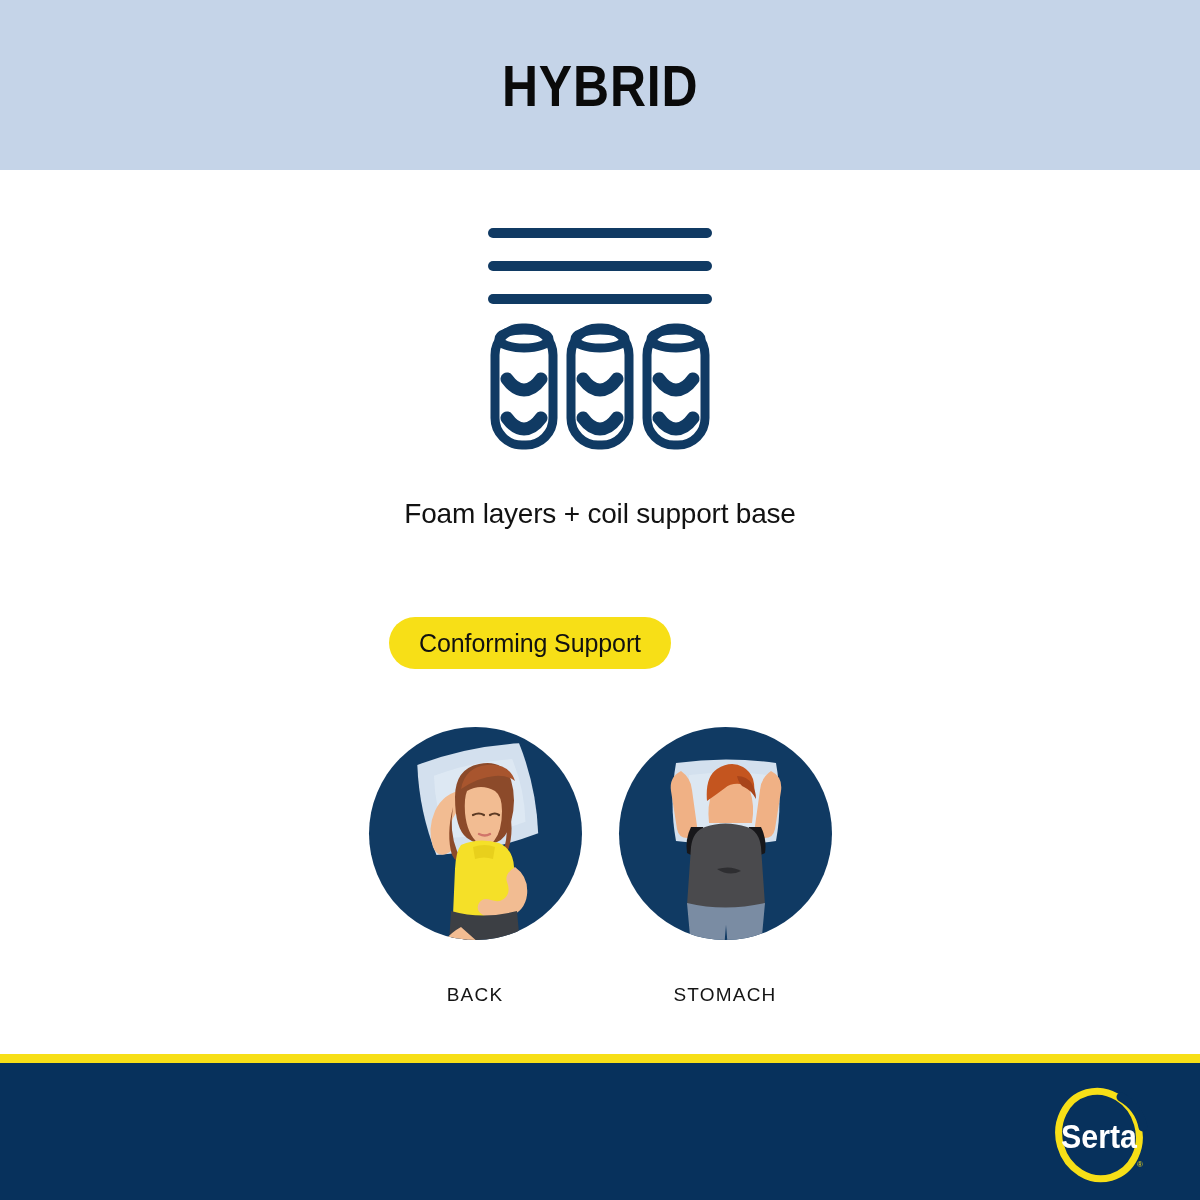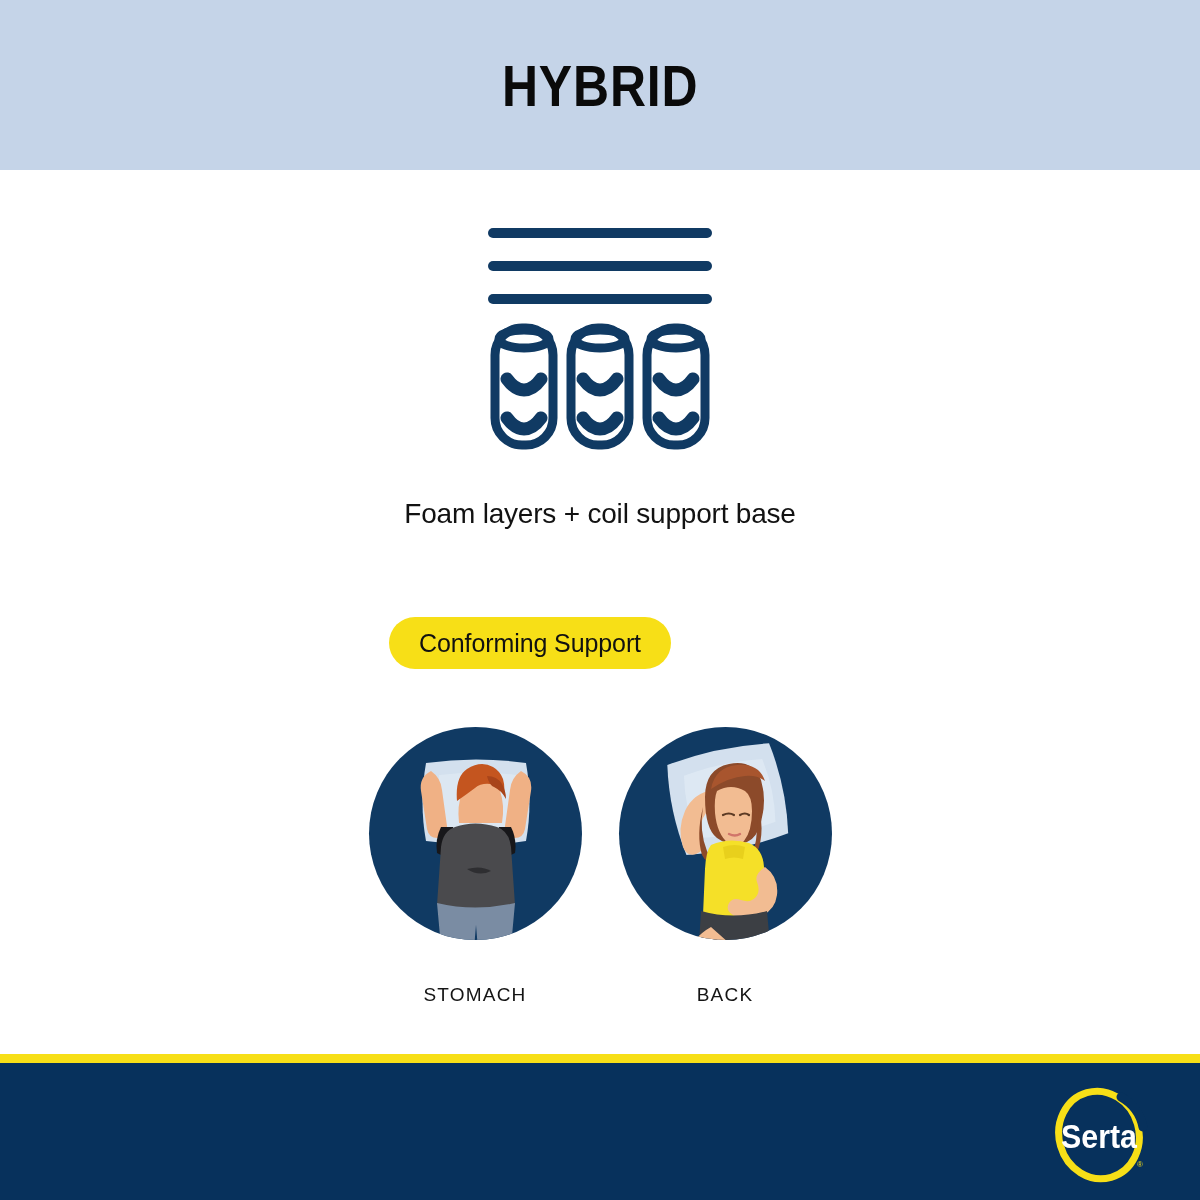--- a/index.html
+++ b/index.html
@@ -189,63 +189,20 @@
 <div class="pill-row">
   <div class="pill">Conforming Support</div>
 </div>
 
 <div class="positions">
 
   <div class="position">
     <div class="circle">
       <svg width="213" height="213" viewBox="0 0 213 213">
 
-        <g>
-          <path d="M57 36 q50 -7 100 0 q7 40 0 78 q-50 7 -100 0 q-7 -38 0 -78 z" fill="#d3e0ee"></path>
-          <path d="M70 48 q40 -5 78 0 q5 28 0 56 q-40 5 -78 0 q-5 -28 0 -56 z" fill="#dfe9f3" opacity="0.75"></path>
-        </g>
-
-        <g>
-          <path d="M62 44 q-12 6 -10 20 l6 38 q2 10 12 9 q9 -2 8 -12 l-5 -36 q-1 -12 -11 -19 z" fill="#f0b185"></path>
-          <path d="M152 44 q12 6 10 20 l-6 38 q-2 10 -12 9 q-9 -2 -8 -12 l5 -36 q1 -12 11 -19 z" fill="#f0b185"></path>
-        </g>
-
-        <g>
-          <path d="M90 96 q-2 -18 3 -30 q5 -14 19 -15 q15 -1 19 13 q5 14 2 32 z" fill="#f0b185"></path>
-          <path d="M88 74 q-2 -24 10 -32 q14 -9 26 -2 q7 4 10 12 q2 7 1 14 q-6 -8 -14 -9 q-9 -1 -15 4 q-8 6 -18 13 z" fill="#c4551f"></path>
-          <path d="M118 49 q10 0 15 8 q4 7 4 15 q-5 -9 -12 -12 q-5 -2 -7 -11 z" fill="#a8441a"></path>
-        </g>
-
-        <g>
-          <path d="M72 100 q-6 12 -4 26 q10 6 18 2 q2 -16 -2 -28 z" fill="#17171a"></path>
-          <path d="M142 100 q6 12 4 26 q-10 6 -18 2 q-2 -16 2 -28 z" fill="#17171a"></path>
-        </g>
-
-        <g>
-          <path d="M86 100 q20 -7 42 0 q12 4 14 20 l4 58 q-32 9 -78 0 l4 -58 q2 -16 14 -20 z" fill="#4a4a4d"></path>
-          <path d="M98 142 q14 -4 24 2 q-12 6 -24 -2 z" fill="#2e2e31"></path>
-        </g>
-
-        <g>
-          <path d="M68 176 q38 9 78 0 l-4 44 q-16 4 -33 2 l-2 -24 l-2 24 q-17 2 -33 -2 z" fill="#7a8ca3"></path>
-        </g>
-
-        <g>
-          <path d="M74 218 q12 3 24 2 l2 22 l-26 0 z" fill="#f0b185"></path>
-          <path d="M112 220 q12 1 24 -2 l2 24 l-26 0 z" fill="#f0b185"></path>
-        </g>
-      </svg>
-    </div>
-    <div class="pos-label">STOMACH</div>
-  </div>
-
-  <div class="position">
-    <div class="circle">
-      <svg width="213" height="213" viewBox="0 0 213 213">
-
         <g transform="rotate(-12 110 78)">
           <path d="M58 26 q52 -8 104 0 q8 46 0 92 q-52 8 -104 0 q-8 -46 0 -92 z" fill="#d3e0ee"></path>
           <path d="M72 40 q42 -6 80 0 q6 32 0 64 q-42 6 -80 0 q-6 -32 0 -64 z" fill="#e1ebf5" opacity="0.7"></path>
         </g>
 
         <g>
           <path d="M96 62 q-22 4 -30 22 q-8 18 -2 36 q4 10 13 7 q9 -3 6 -13 q-4 -13 1 -23 q5 -11 18 -12 z" fill="#f2bc92"></path>
         </g>
 
         <g>
@@ -280,20 +237,63 @@
           <path d="M130 216 q8 6 14 14" stroke="#2b2e32" stroke-width="5" fill="none" stroke-linecap="round"></path>
         </g>
 
         <g>
           <path d="M92 200 q-18 10 -26 30 q-8 20 -2 36 l24 0 q-6 -18 4 -32 q10 -14 18 -18 z" fill="#f2bc92"></path>
           <path d="M132 224 q10 14 8 34 l-24 0 q2 -18 -4 -28 z" fill="#f2bc92"></path>
         </g>
       </svg>
     </div>
     <div class="pos-label">BACK</div>
+  </div>
+
+  <div class="position">
+    <div class="circle">
+      <svg width="213" height="213" viewBox="0 0 213 213">
+
+        <g>
+          <path d="M57 36 q50 -7 100 0 q7 40 0 78 q-50 7 -100 0 q-7 -38 0 -78 z" fill="#d3e0ee"></path>
+          <path d="M70 48 q40 -5 78 0 q5 28 0 56 q-40 5 -78 0 q-5 -28 0 -56 z" fill="#dfe9f3" opacity="0.75"></path>
+        </g>
+
+        <g>
+          <path d="M62 44 q-12 6 -10 20 l6 38 q2 10 12 9 q9 -2 8 -12 l-5 -36 q-1 -12 -11 -19 z" fill="#f0b185"></path>
+          <path d="M152 44 q12 6 10 20 l-6 38 q-2 10 -12 9 q-9 -2 -8 -12 l5 -36 q1 -12 11 -19 z" fill="#f0b185"></path>
+        </g>
+
+        <g>
+          <path d="M90 96 q-2 -18 3 -30 q5 -14 19 -15 q15 -1 19 13 q5 14 2 32 z" fill="#f0b185"></path>
+          <path d="M88 74 q-2 -24 10 -32 q14 -9 26 -2 q7 4 10 12 q2 7 1 14 q-6 -8 -14 -9 q-9 -1 -15 4 q-8 6 -18 13 z" fill="#c4551f"></path>
+          <path d="M118 49 q10 0 15 8 q4 7 4 15 q-5 -9 -12 -12 q-5 -2 -7 -11 z" fill="#a8441a"></path>
+        </g>
+
+        <g>
+          <path d="M72 100 q-6 12 -4 26 q10 6 18 2 q2 -16 -2 -28 z" fill="#17171a"></path>
+          <path d="M142 100 q6 12 4 26 q-10 6 -18 2 q-2 -16 2 -28 z" fill="#17171a"></path>
+        </g>
+
+        <g>
+          <path d="M86 100 q20 -7 42 0 q12 4 14 20 l4 58 q-32 9 -78 0 l4 -58 q2 -16 14 -20 z" fill="#4a4a4d"></path>
+          <path d="M98 142 q14 -4 24 2 q-12 6 -24 -2 z" fill="#2e2e31"></path>
+        </g>
+
+        <g>
+          <path d="M68 176 q38 9 78 0 l-4 44 q-16 4 -33 2 l-2 -24 l-2 24 q-17 2 -33 -2 z" fill="#7a8ca3"></path>
+        </g>
+
+        <g>
+          <path d="M74 218 q12 3 24 2 l2 22 l-26 0 z" fill="#f0b185"></path>
+          <path d="M112 220 q12 1 24 -2 l2 24 l-26 0 z" fill="#f0b185"></path>
+        </g>
+      </svg>
+    </div>
+    <div class="pos-label">STOMACH</div>
   </div>
 
 </div>
 
 <div class="yellow-stripe"></div>
 <div class="footer"></div>
 
 <div class="logo">
   <svg width="108" height="100" viewBox="0 0 108 100">
     <ellipse cx="52" cy="50" rx="40" ry="44" fill="none" stroke="#f7df17" stroke-width="7" transform="rotate(-16 52 50)"></ellipse>

